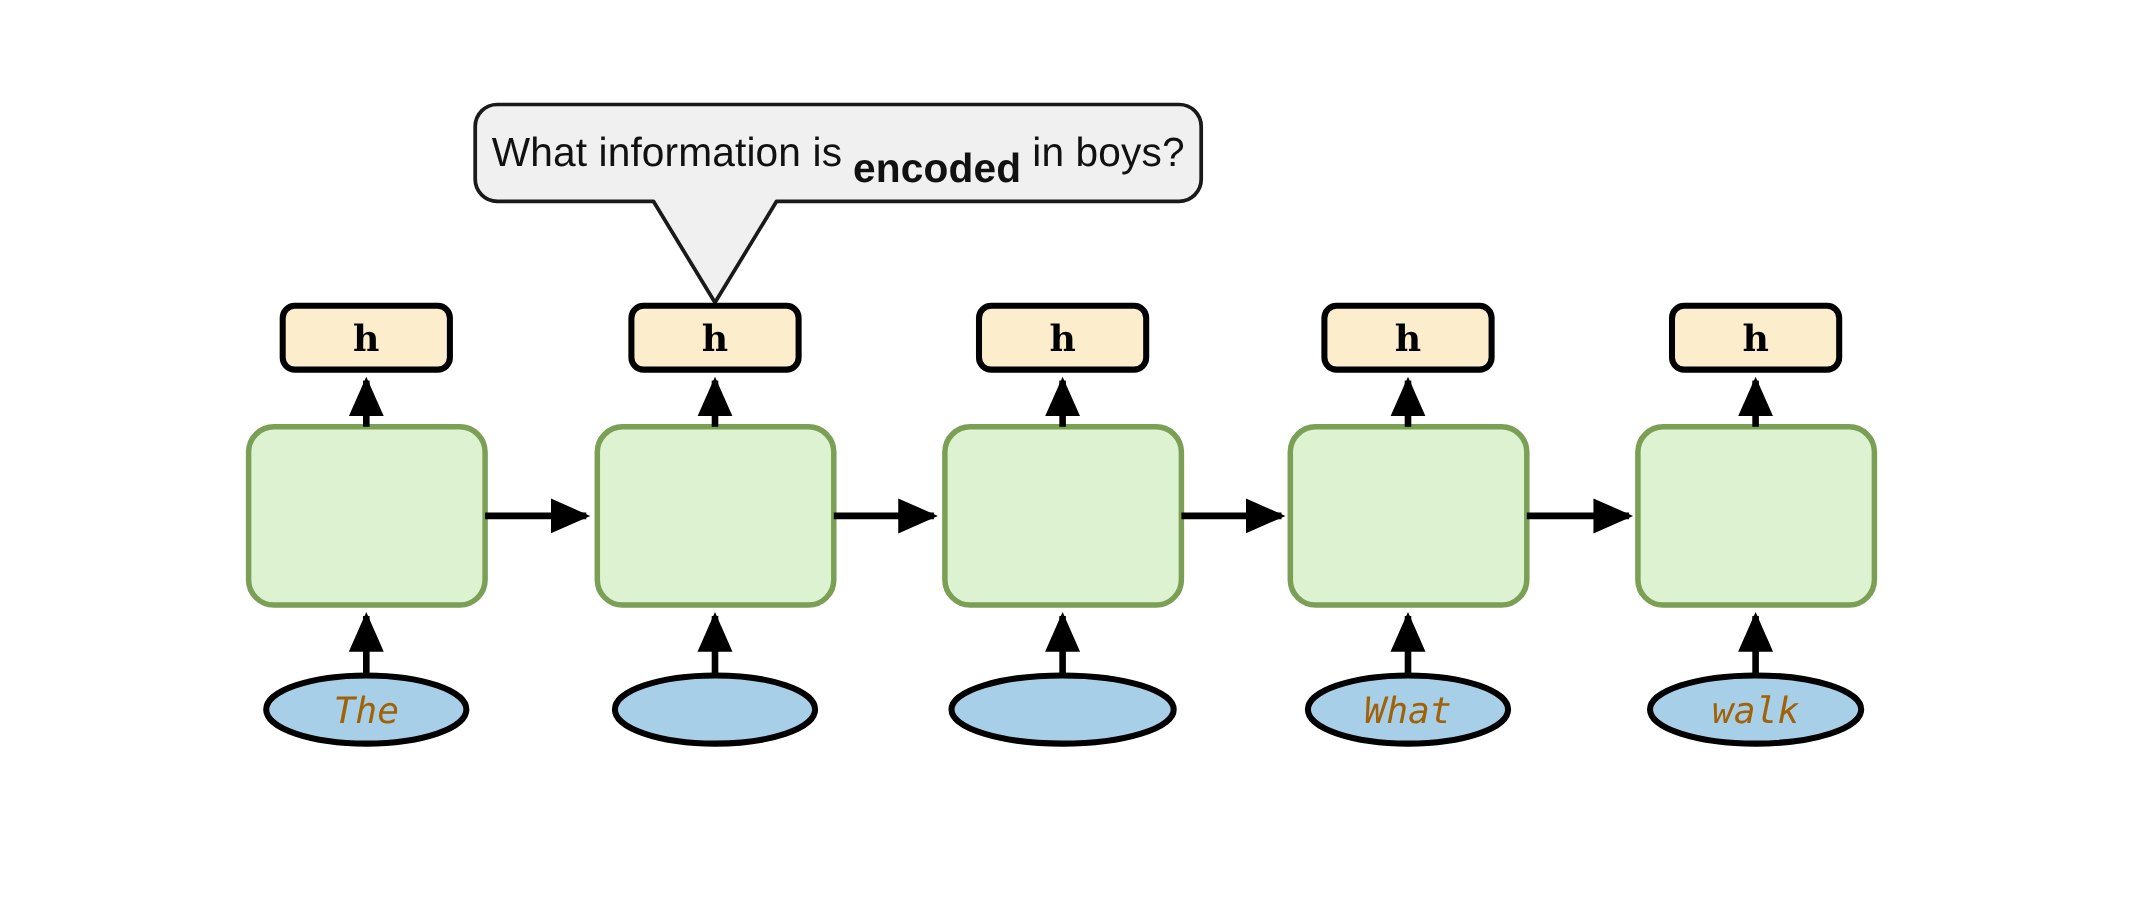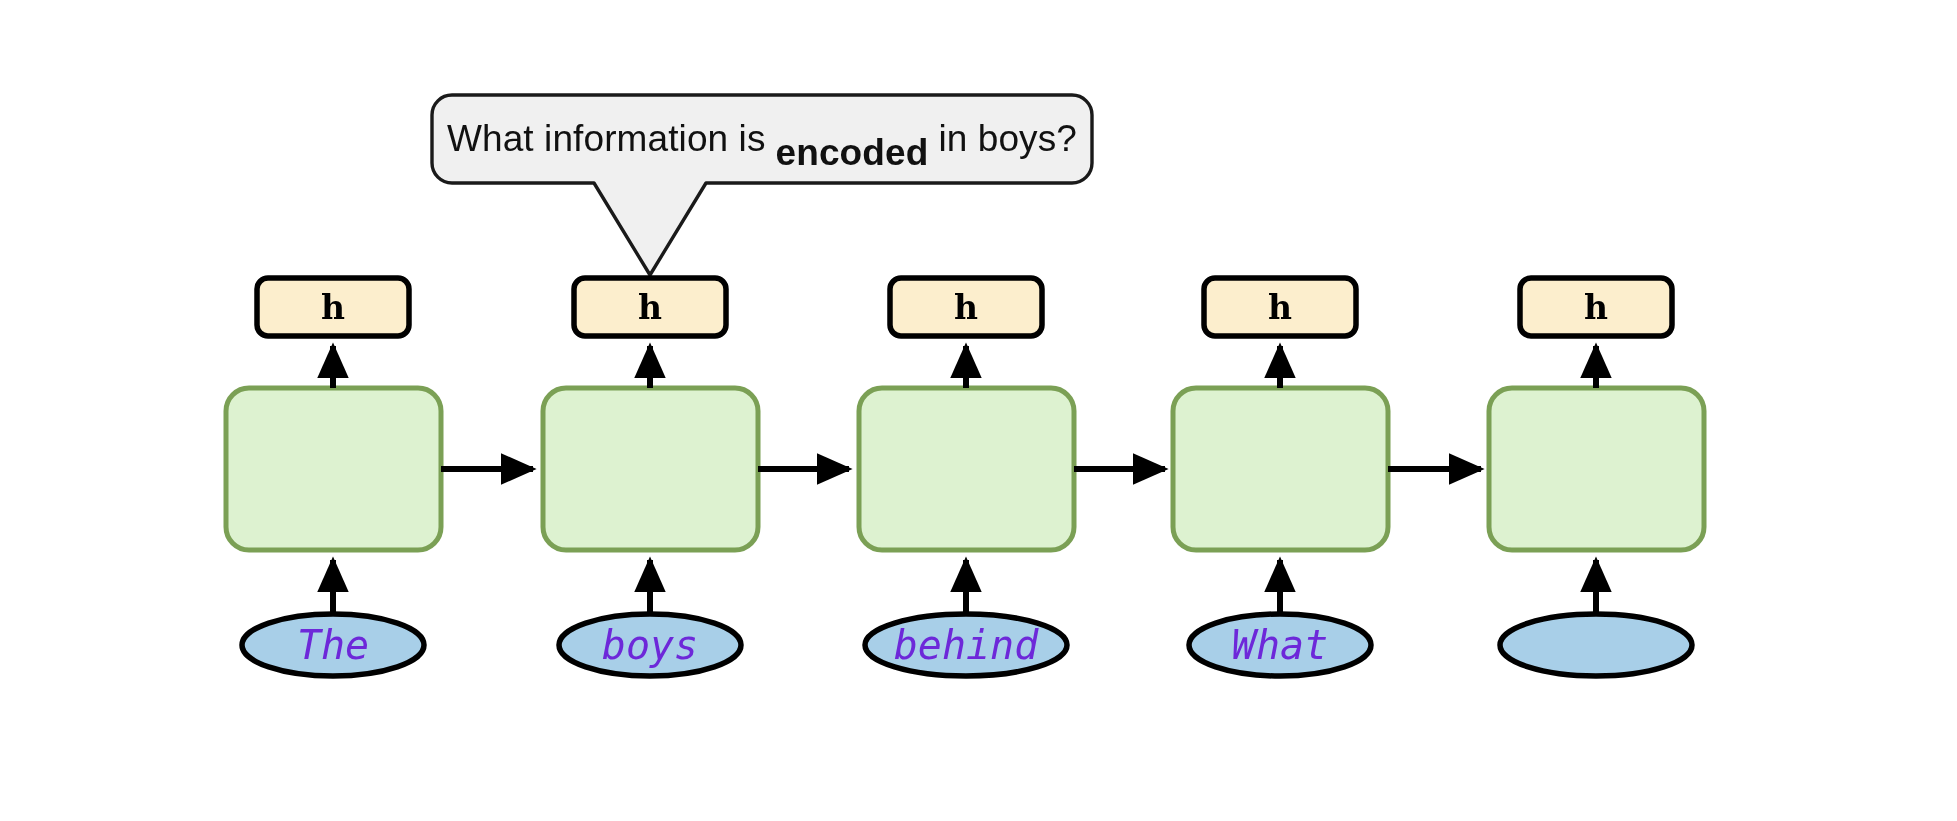--- a/index.html
+++ b/index.html
@@ -64,22 +64,22 @@
   }
   .word-label {
     position: absolute;
     width: 182px;
     height: 62px;
     display: flex;
     align-items: center;
     justify-content: center;
     font-family: "DejaVu Sans Mono", monospace;
     font-style: italic;
-    font-size: 40px;
-    color: #6d28d9;
+    font-size: 33px;
+    color: #a16207;
     pointer-events: none;
   }
 </style>
 </head>
 <body>
 
 <div id="canvas">
 
   <svg class="layer" viewBox="0 0 1957 821" xmlns="http://www.w3.org/2000/svg">
     <defs>
@@ -156,17 +156,16 @@
     <span>in boys?</span>
   </div>
 
   <div class="h-label" style="left:257px; top:278px;">h</div>
   <div class="h-label" style="left:574px; top:278px;">h</div>
   <div class="h-label" style="left:890px; top:278px;">h</div>
   <div class="h-label" style="left:1204px; top:278px;">h</div>
   <div class="h-label" style="left:1520px; top:278px;">h</div>
 
   <div class="word-label" style="left:242px; top:614px;">The</div>
-  <div class="word-label" style="left:559px; top:614px;">boys</div>
-  <div class="word-label" style="left:875px; top:614px;">behind</div>
   <div class="word-label" style="left:1189px; top:614px;">What</div>
+  <div class="word-label" style="left:1505px; top:614px;">walk</div>
 
 </div>
 
 </body></html>

